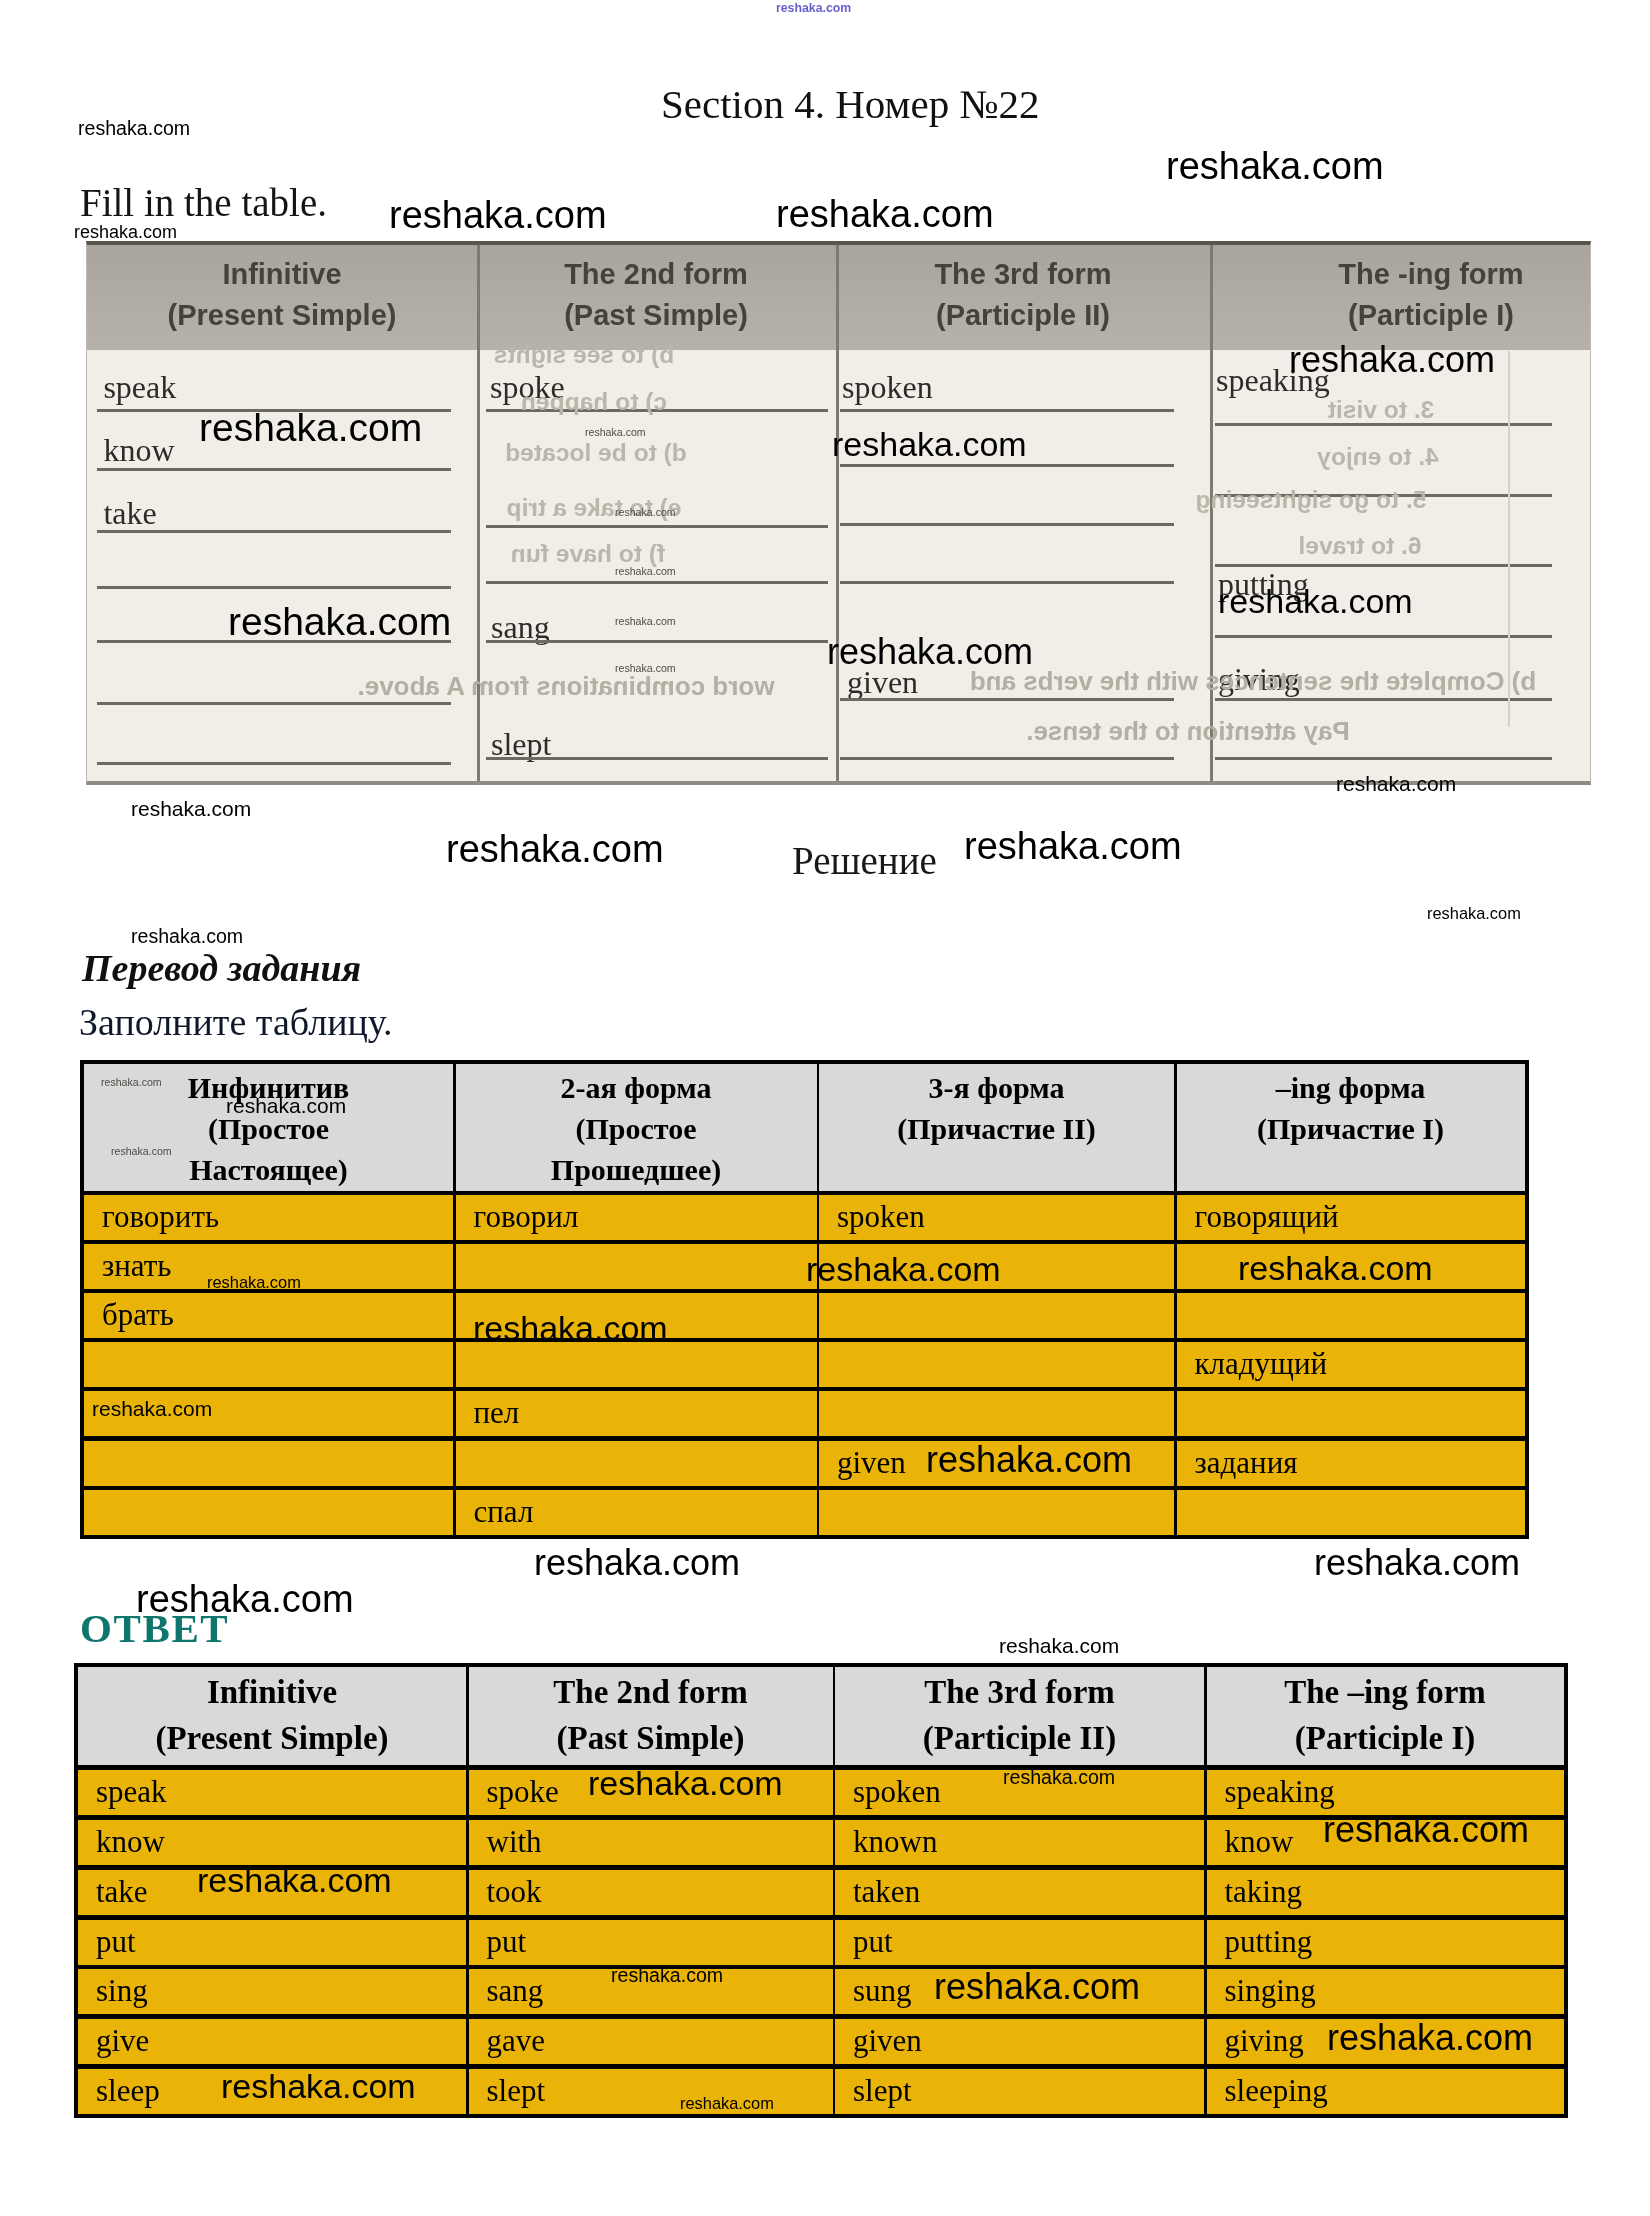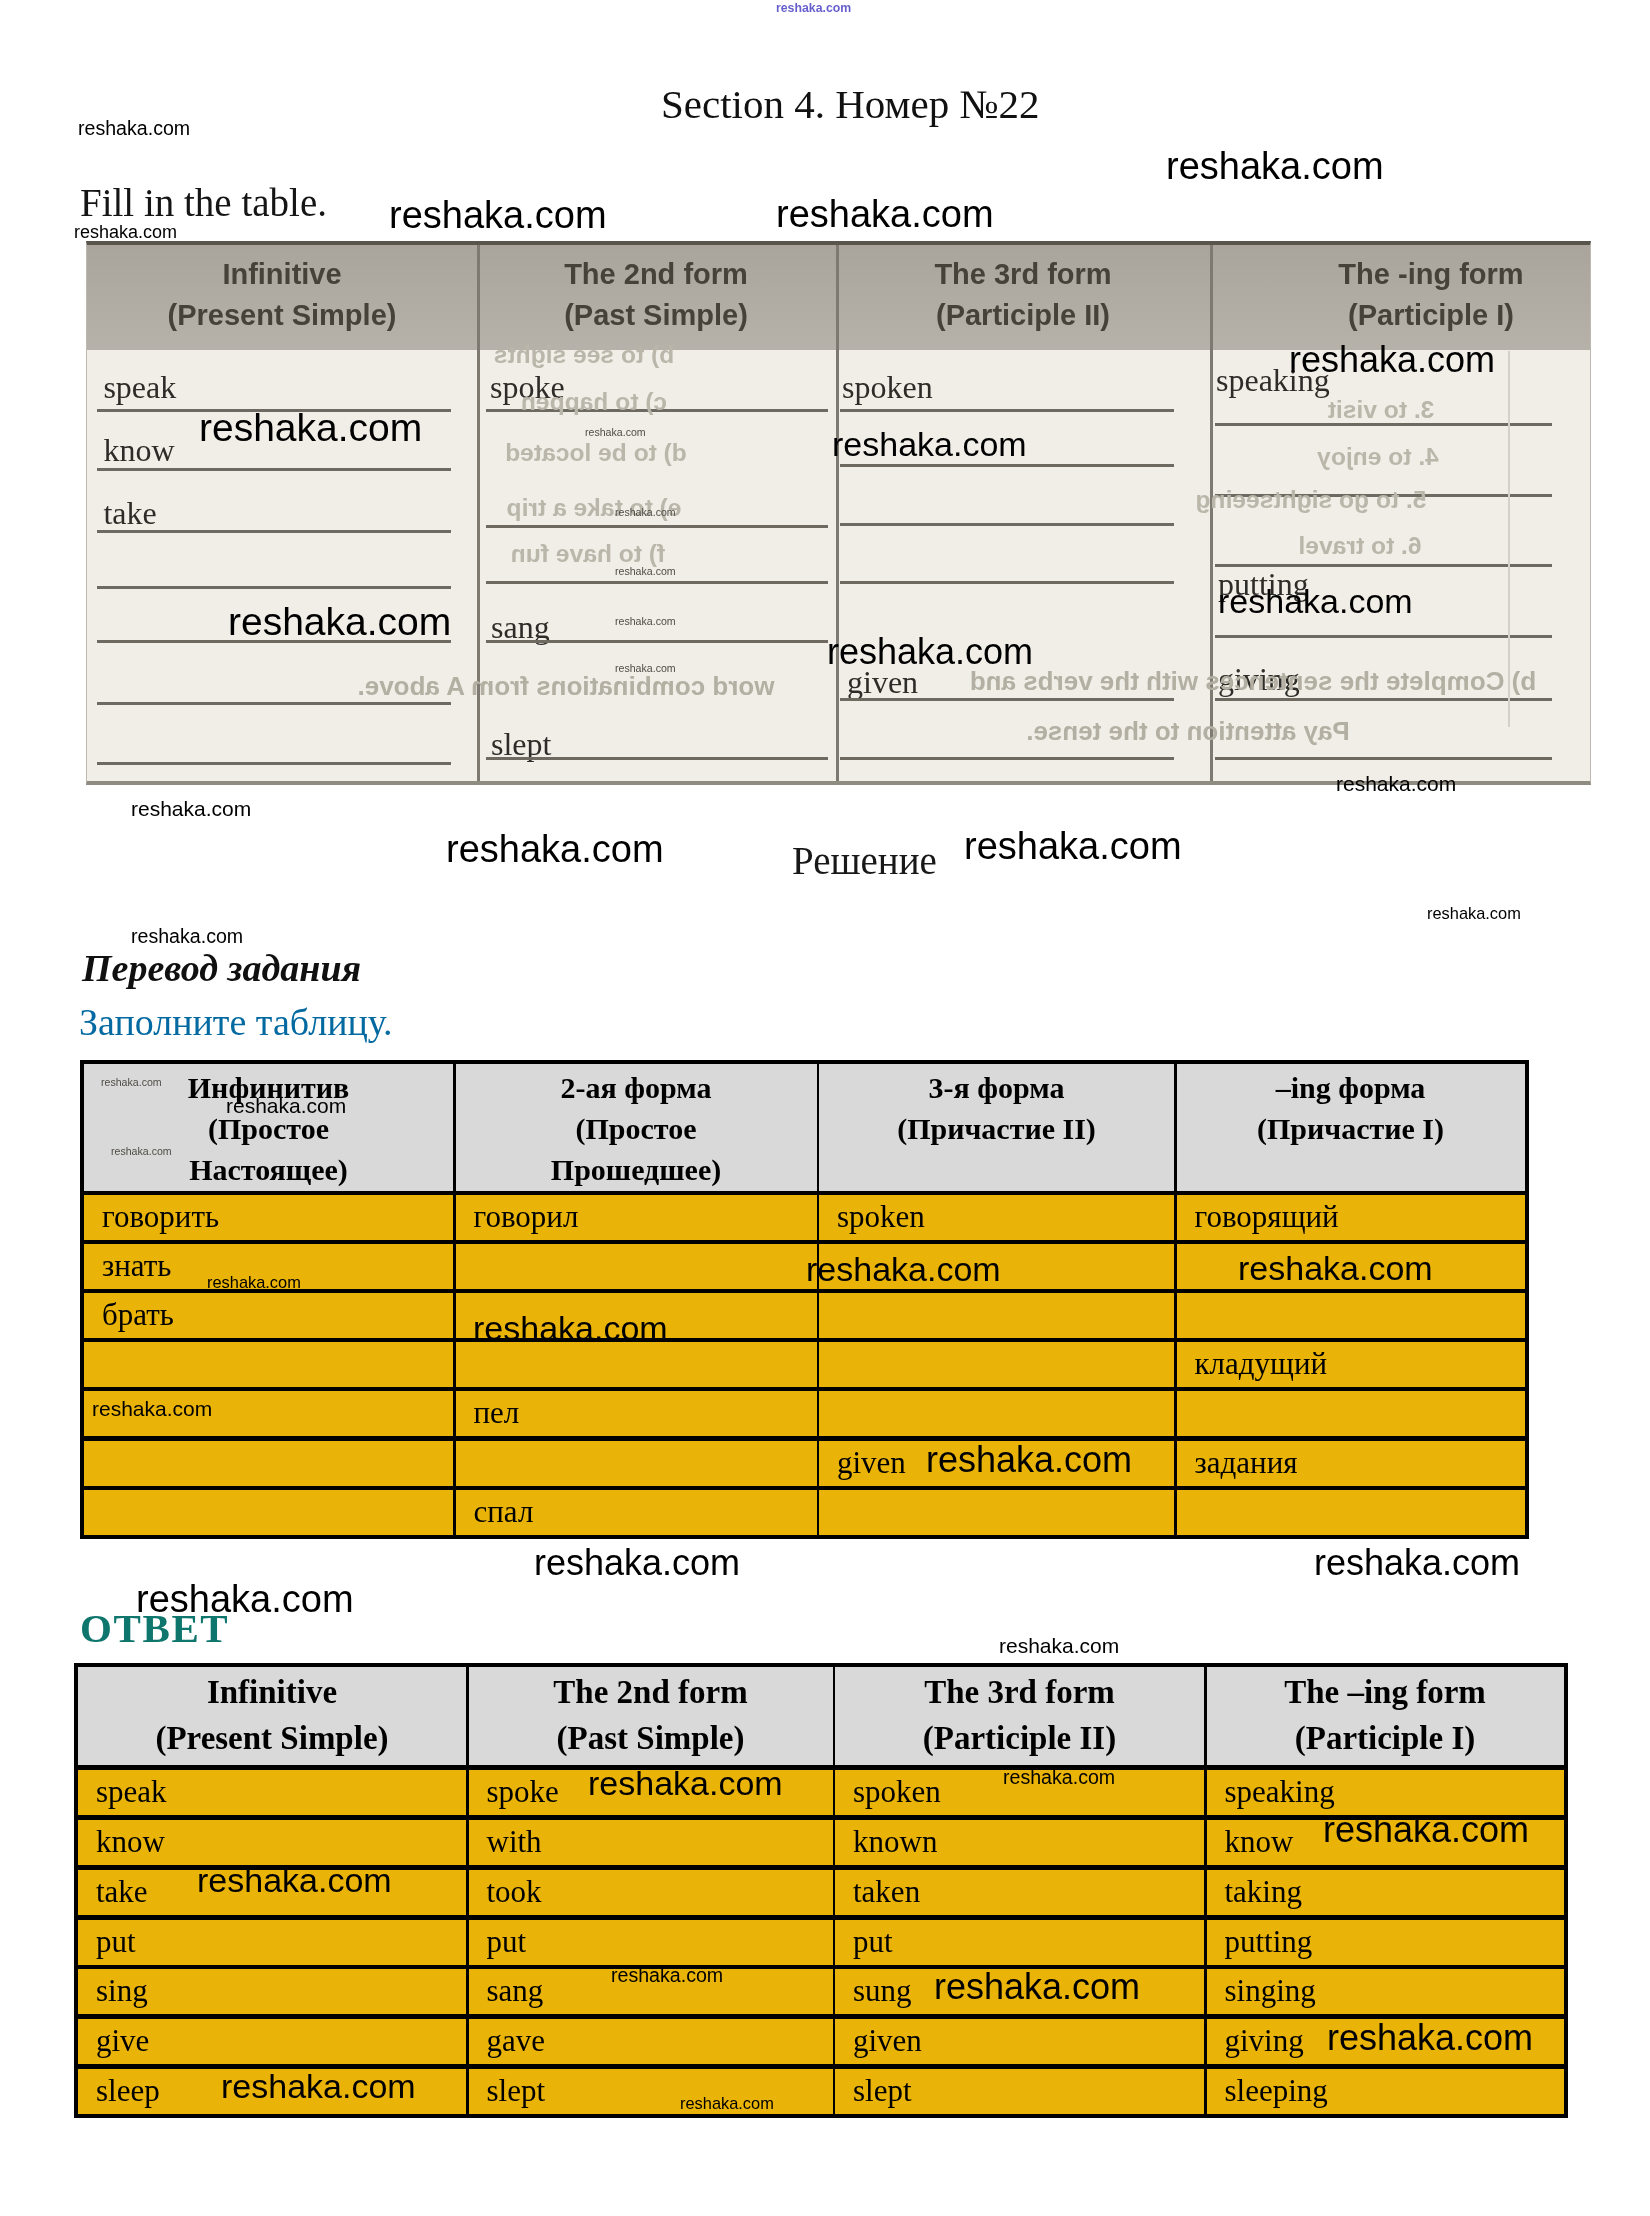--- a/index.html
+++ b/index.html
@@ -5,21 +5,21 @@
   html,body{margin:0;padding:0;}
   body{width:1651px;height:2216px;position:relative;background:#ffffff;
        font-family:"Liberation Serif",serif;color:#000;overflow:hidden;}
 
   
   .h-abs{position:absolute;white-space:nowrap;}
   .page-title{font-size:41px;color:#111;}
   .task-en{font-size:39px;color:#151515;}
   .solution-h{font-size:39px;color:#181818;}
   .translation-h{font-size:38px;font-weight:bold;font-style:italic;color:#101010;}
-  .task-ru{font-size:38px;color:#0369a1;}
+  .task-ru{font-size:38px;color:#0f172a;}
   .answer-h{font-size:41px;font-weight:bold;color:#0f766e;letter-spacing:1.6px;}
 
   
   .wm{position:absolute;font-family:"Liberation Sans",sans-serif;color:#000;
       white-space:nowrap;line-height:1;}
   .w48{font-size:39px;} .w46{font-size:38px;} .w44{font-size:36px;} .w42{font-size:34px;}
   .w26{font-size:21px;} .w24{font-size:19.6px;} .w22{font-size:18px;} .w20{font-size:16.4px;}
   .wtiny{font-size:10.6px;color:#4f4c46;}
   .wblue{font-size:12.3px;color:#4038c0;font-weight:bold;opacity:.8;}
 

